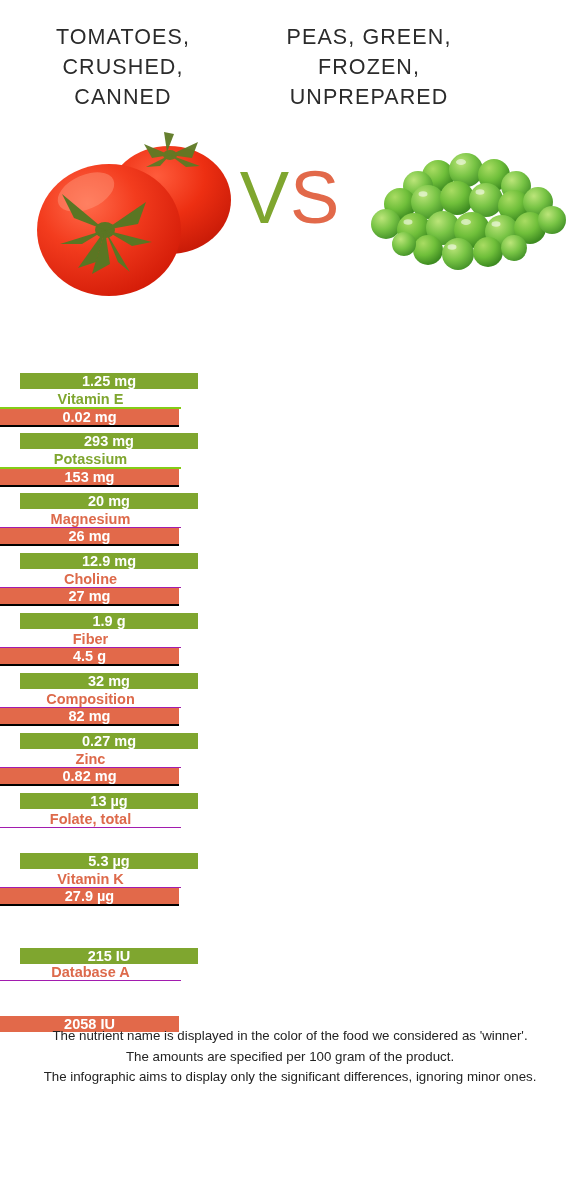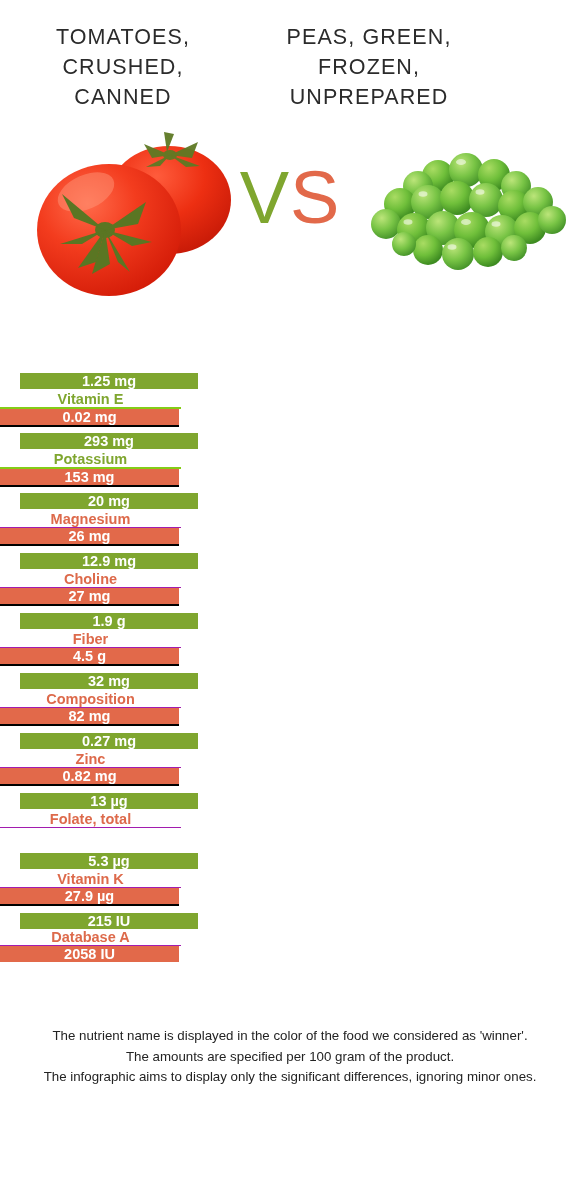--- a/index.html
+++ b/index.html
@@ -119,20 +119,21 @@
   }
   .cell-right {
     width: 179px;
     background: #E2694A;
     color: #ffffff;
     border-bottom: 2px solid #000000;
   }
   .row:last-child .cell-left,
   .row:last-child .cell-right {
     border-bottom: none;
+    margin-top: 35px;
   }
 
   
   .footer {
     position: absolute;
     left: 0;
     top: 1026px;
     width: 580px;
     text-align: center;
     padding: 0 26px;

